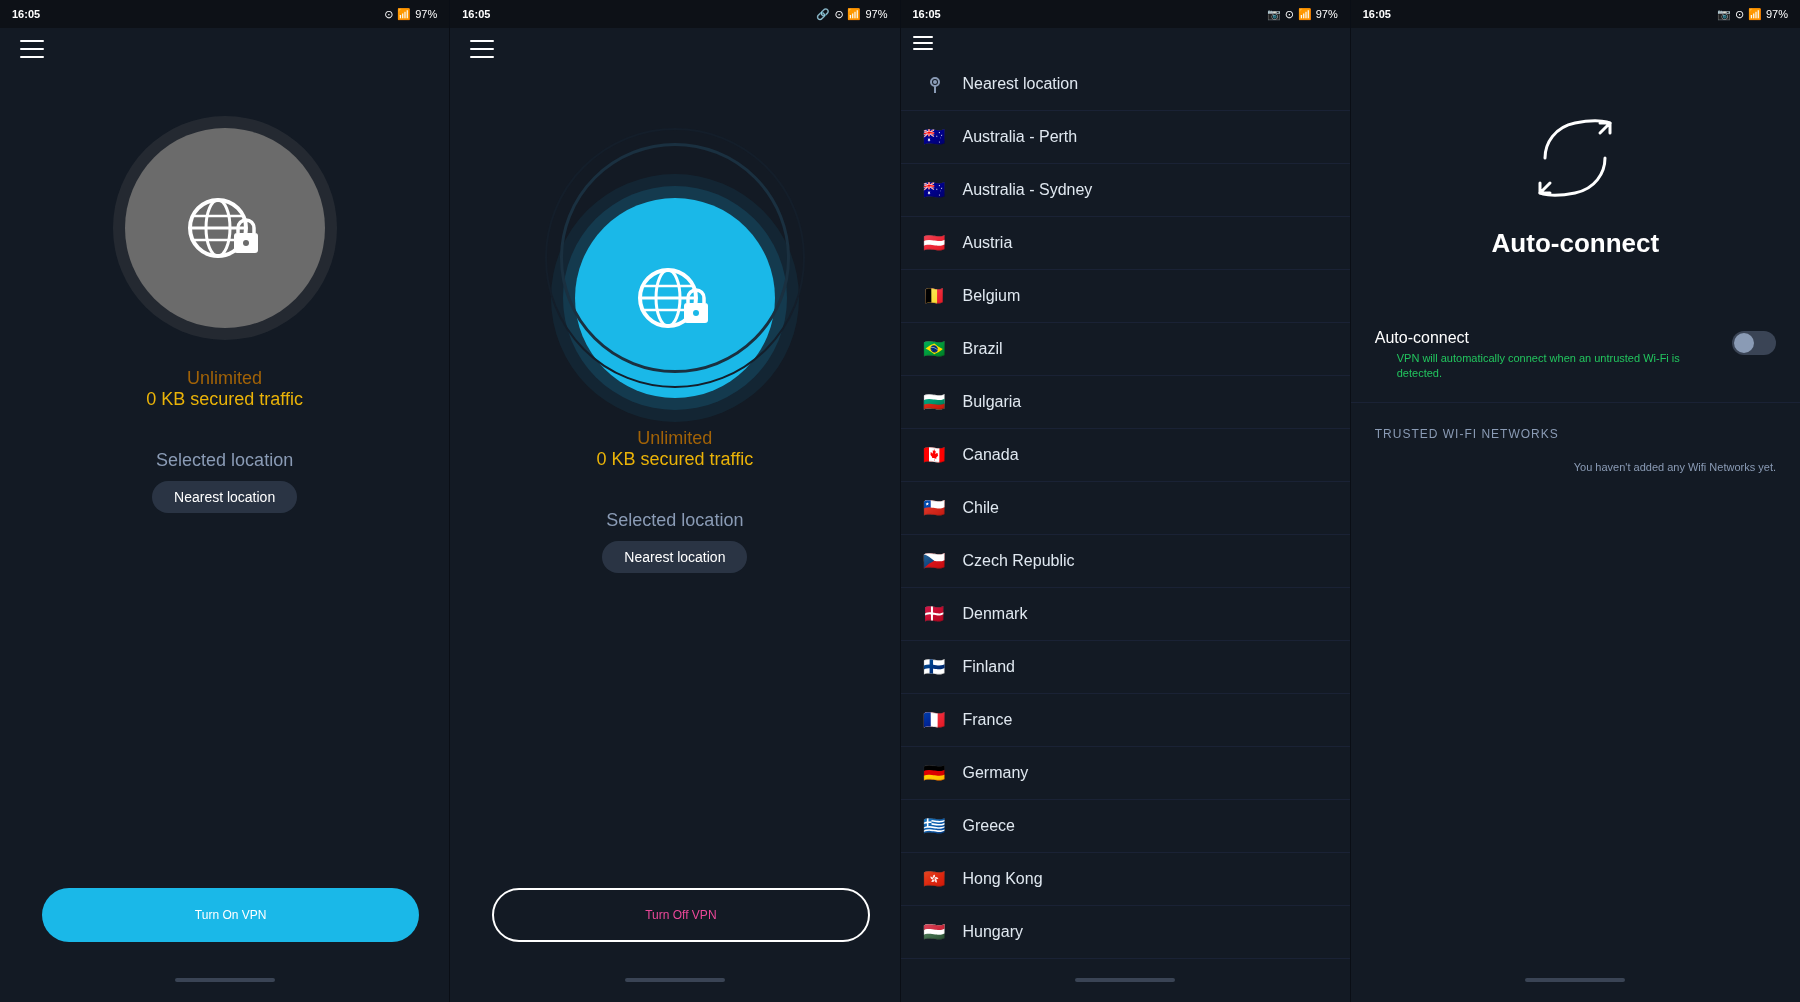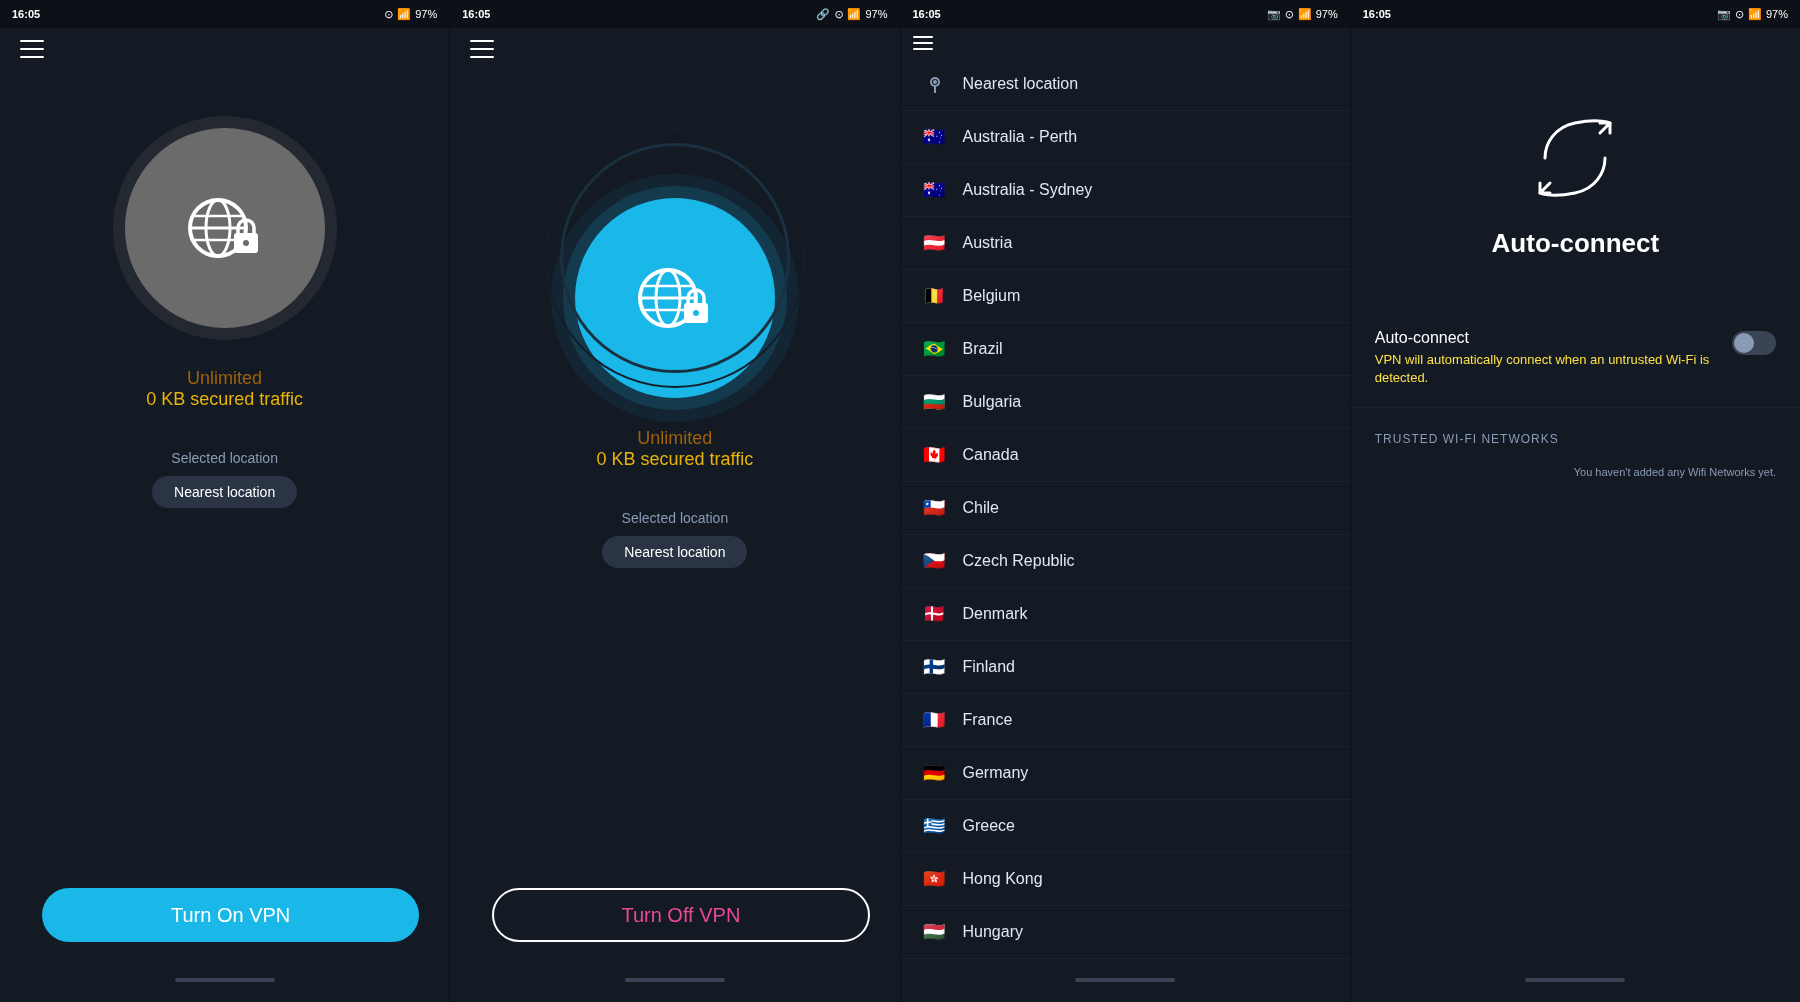--- a/index.html
+++ b/index.html
@@ -116,42 +116,42 @@
     }
 
     
     .location-section {
       margin-top: 40px;
       text-align: center;
     }
 
     .selected-location-label {
       color: #8a9bb5;
-      font-size: 14px;
+      font-size: 18px;
       margin-bottom: 10px;
     }
 
     .location-badge {
       background: #2a3444;
       border-radius: 20px;
       padding: 8px 22px;
       color: #fff;
       font-size: 14px;
       cursor: pointer;
     }
 
     
     .vpn-button {
       position: absolute;
       bottom: 60px;
       left: 42px;
       right: 30px;
       height: 54px;
       border-radius: 27px;
-      font-size: 20px;
+      font-size: 12px;
       font-weight: 500;
       cursor: pointer;
       display: flex;
       align-items: center;
       justify-content: center;
     }
 
     .vpn-button.turn-on {
       background: #1ab8e8;
       border: none;
@@ -301,23 +301,24 @@
     }
 
     .setting-title {
       color: #fff;
       font-size: 16px;
       font-weight: 500;
       margin-bottom: 4px;
     }
 
     .setting-desc {
-      color: #fde047;
-      font-size: 13px;
+      color: #22c55e;
+      font-size: 11px;
       line-height: 1.4;
+      margin-left: 22px;
     }
 
     .toggle-switch {
       width: 44px;
       height: 24px;
       background: #3a4455;
       border-radius: 12px;
       position: relative;
       cursor: pointer;
       flex-shrink: 0;

